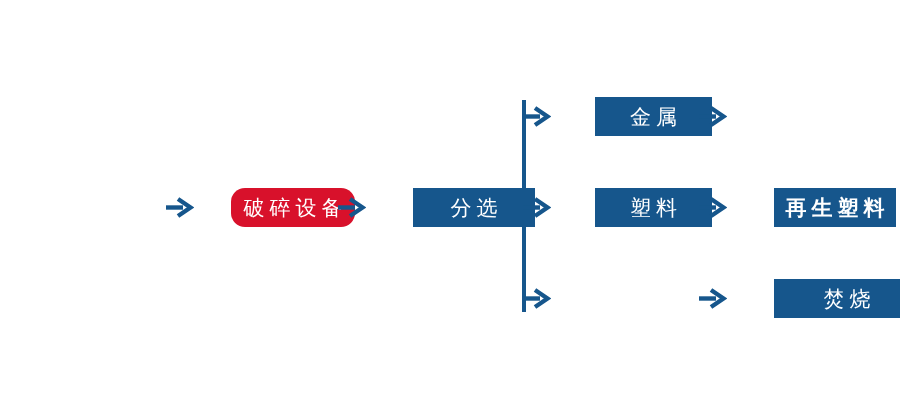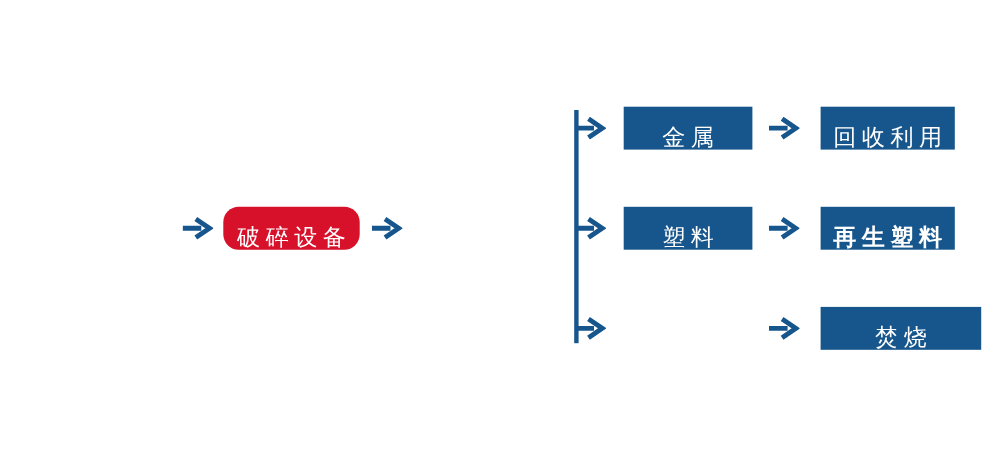--- a/index.html
+++ b/index.html
@@ -15,23 +15,24 @@
     position: relative;
     width: 900px;
     height: 411px;
     background: var(--background);
     overflow: hidden;
   }
   .node {
     position: absolute;
     height: 39px;
     display: flex;
-    align-items: flex-end;
+    align-items: center;
     justify-content: center;
     color: var(--text);
+    margin-left: 28px;
   }
   .node.blue { background: var(--node-blue); }
   .node.red  { background: var(--node-red); }
   .node span {
     font-size: 21px;
     letter-spacing: 5px;
     margin-right: -5px; 
     white-space: nowrap;
     line-height: 1;
   }
@@ -68,20 +69,23 @@
 
   <div class="node red" style="left:203px; top:188px; width:124px;border-radius:14px;">
     <span>破碎设备</span>
   </div>
 
   <svg class="arrow" style="left:338px; top:197px;" width="28" height="21" viewBox="0 0 28 21">
     <line x1="0" y1="10.5" x2="17" y2="10.5"></line>
     <polyline points="12,2 24.5,10.5 12,19"></polyline>
   </svg>
 
+  <div class="node blue" style="left:385px; top:188px; width:122px;">
+    <span>分选</span>
+  </div>
 
   <div class="vline"></div>
 
   <svg class="arrow" style="left:523px; top:106px;" width="28" height="21" viewBox="0 0 28 21">
     <line x1="0" y1="10.5" x2="17" y2="10.5"></line>
     <polyline points="12,2 24.5,10.5 12,19"></polyline>
   </svg>
   <svg class="arrow" style="left:523px; top:197px;" width="28" height="21" viewBox="0 0 28 21">
     <line x1="0" y1="10.5" x2="17" y2="10.5"></line>
     <polyline points="12,2 24.5,10.5 12,19"></polyline>
@@ -91,23 +95,20 @@
     <polyline points="12,2 24.5,10.5 12,19"></polyline>
   </svg>
 
   <div class="node blue" style="left:567px; top:97px; width:117px;">
     <span>金属</span>
   </div>
   <svg class="arrow" style="left:699px; top:106px;" width="28" height="21" viewBox="0 0 28 21">
     <line x1="0" y1="10.5" x2="17" y2="10.5"></line>
     <polyline points="12,2 24.5,10.5 12,19"></polyline>
   </svg>
-  <div class="node blue" style="left:746px; top:97px; width:122px;">
-    <span>回收利用</span>
-  </div>
 
   <div class="node blue" style="left:567px; top:188px; width:117px;">
     <span>塑料</span>
   </div>
   <svg class="arrow" style="left:699px; top:197px;" width="28" height="21" viewBox="0 0 28 21">
     <line x1="0" y1="10.5" x2="17" y2="10.5"></line>
     <polyline points="12,2 24.5,10.5 12,19"></polyline>
   </svg>
   <div class="node blue" style="left:746px; top:188px; width:122px;font-weight:bold;">
     <span>再生塑料</span>

